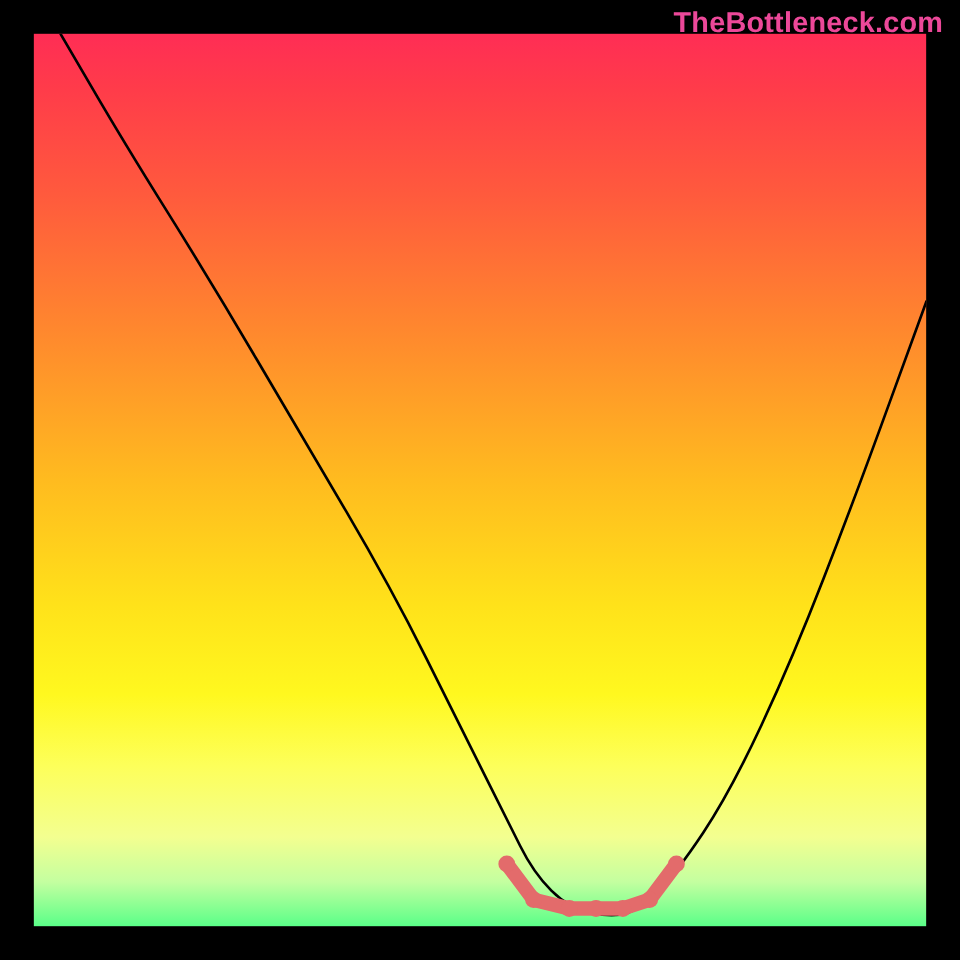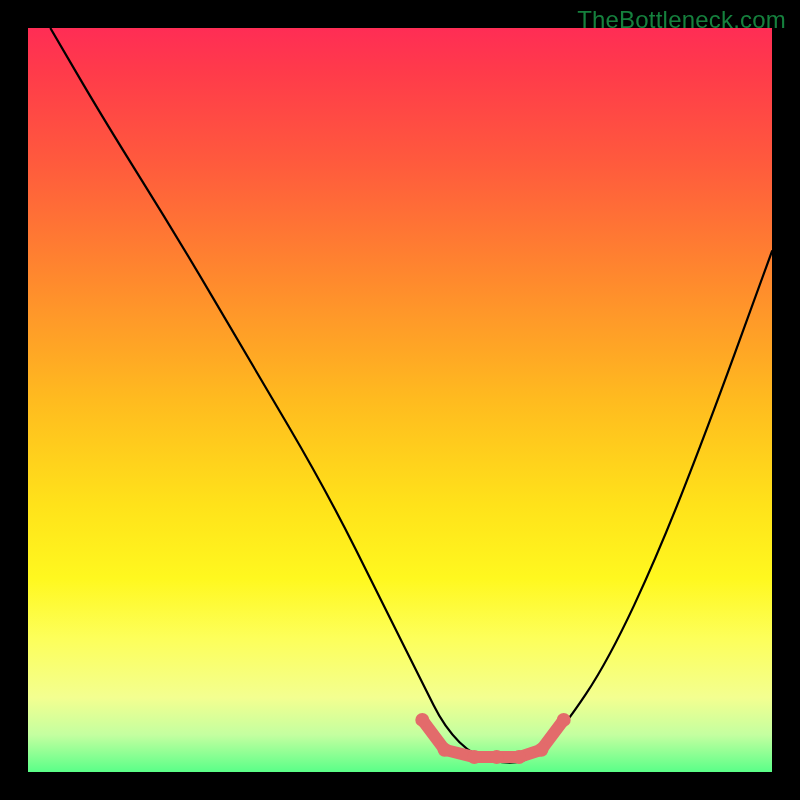--- a/index.html
+++ b/index.html
@@ -13,23 +13,23 @@
   .frame {
     position: relative;
     width: 800px;
     height: 800px;
     background: #000;
   }
   .watermark {
     position: absolute;
     top: 6px;
     right: 14px;
-    color: #15803d;
+    color: #ec4899;
     font-size: 24px;
-    font-weight: 400;
+    font-weight: 700;
     letter-spacing: 0.2px;
     z-index: 20;
     user-select: none;
   }
   .plot-area {
     position: absolute;
     left: 28px;
     top: 28px;
     width: 744px;
     height: 744px;

